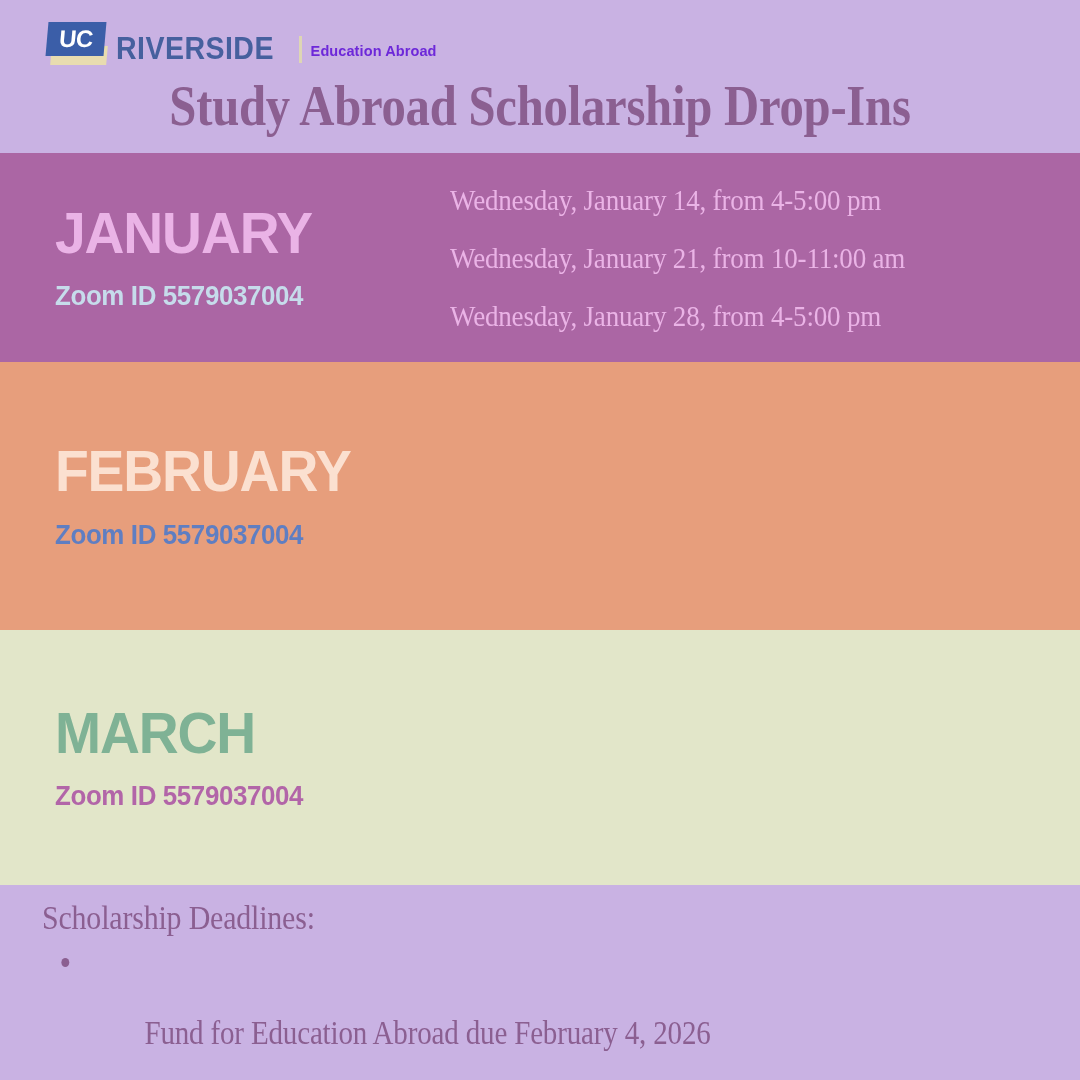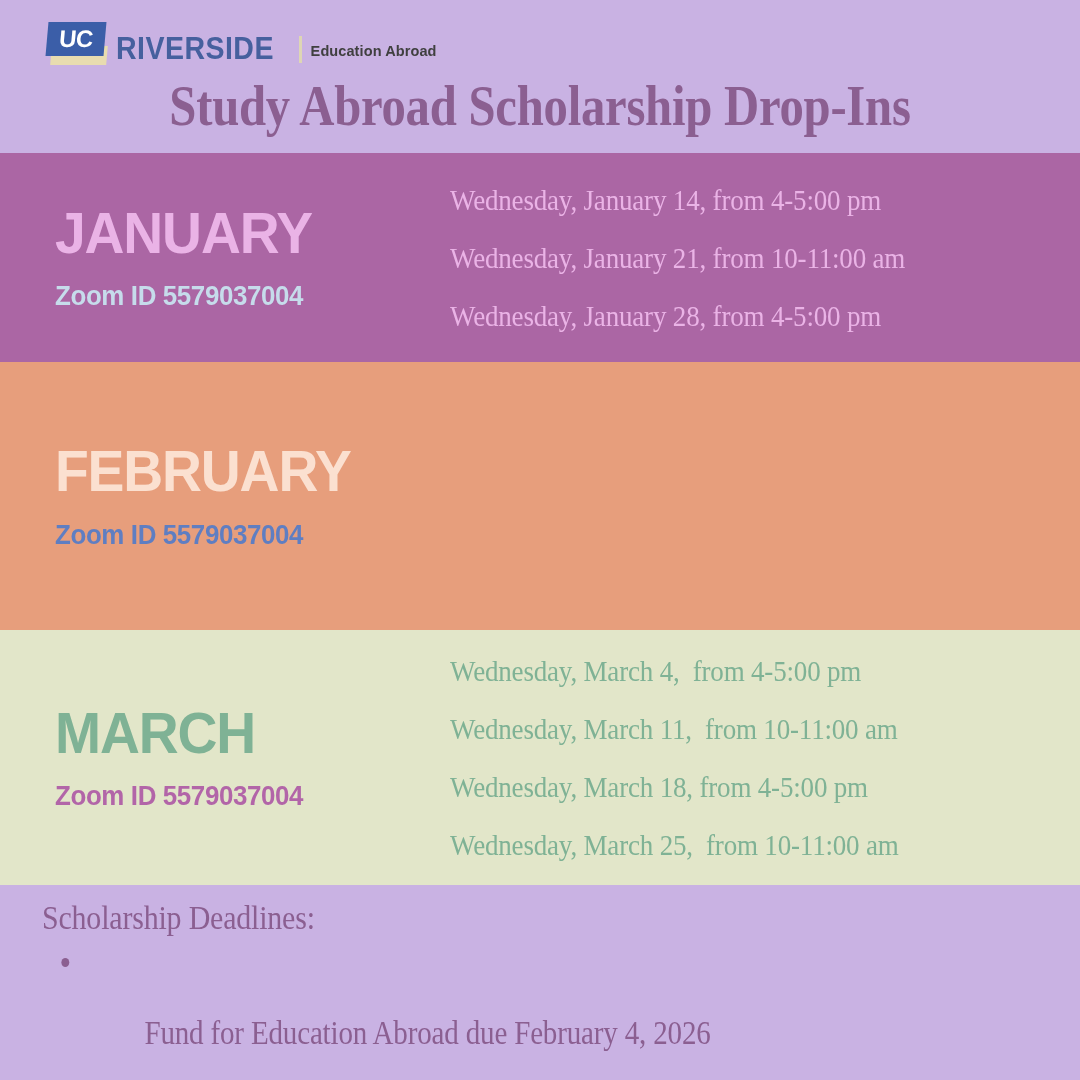--- a/index.html
+++ b/index.html
@@ -34,21 +34,21 @@
   }
   .logo-word{
     font-family:"Liberation Sans",sans-serif;
     font-weight:bold;font-size:31px;letter-spacing:0.5px;
     color:#46609e;line-height:34px;
     transform:scaleX(0.92);transform-origin:left bottom;
   }
   .logo-div{width:3px;height:27px;background:#ded6b4;margin:0 9px 3px 11px;}
   .logo-sub{
     font-family:"Liberation Sans",sans-serif;
-    font-weight:bold;font-size:14.5px;color:#404040;
+    font-weight:bold;font-size:14.5px;color:#6d28d9;
     line-height:30px;letter-spacing:0.1px;
   }
   .title{
     position:absolute;left:0;right:0;top:72px;
     text-align:center;
     color:#8b5f91;
     font-family:"Liberation Serif",serif;
     font-weight:bold;font-size:58px;
     letter-spacing:-0.3px;
     transform:scaleX(0.84);
@@ -167,26 +167,20 @@
       <div class="month-name">FEBRUARY</div>
       <div class="zoom-id">Zoom ID 5579037004</div>
     </div>
   </div>
 
   <div class="band band-mar">
     <div class="band-left">
       <div class="month-name">MARCH</div>
       <div class="zoom-id">Zoom ID 5579037004</div>
     </div>
-    <div class="band-right">
-      <div class="date-line">Wednesday, March 4,  from 4-5:00 pm</div>
-      <div class="date-line">Wednesday, March 11,  from 10-11:00 am</div>
-      <div class="date-line">Wednesday, March 18, from 4-5:00 pm</div>
-      <div class="date-line">Wednesday, March 25,  from 10-11:00 am</div>
-    </div>
   </div>
 
   <div class="deadlines">
     <div class="dl-head">Scholarship Deadlines:</div>
     <ul class="dl-list">
       <li class="dl-item">
         <span class="bullet"></span>
         <span>Fund for Education Abroad due February 4, 2026</span>
       </li>
 

